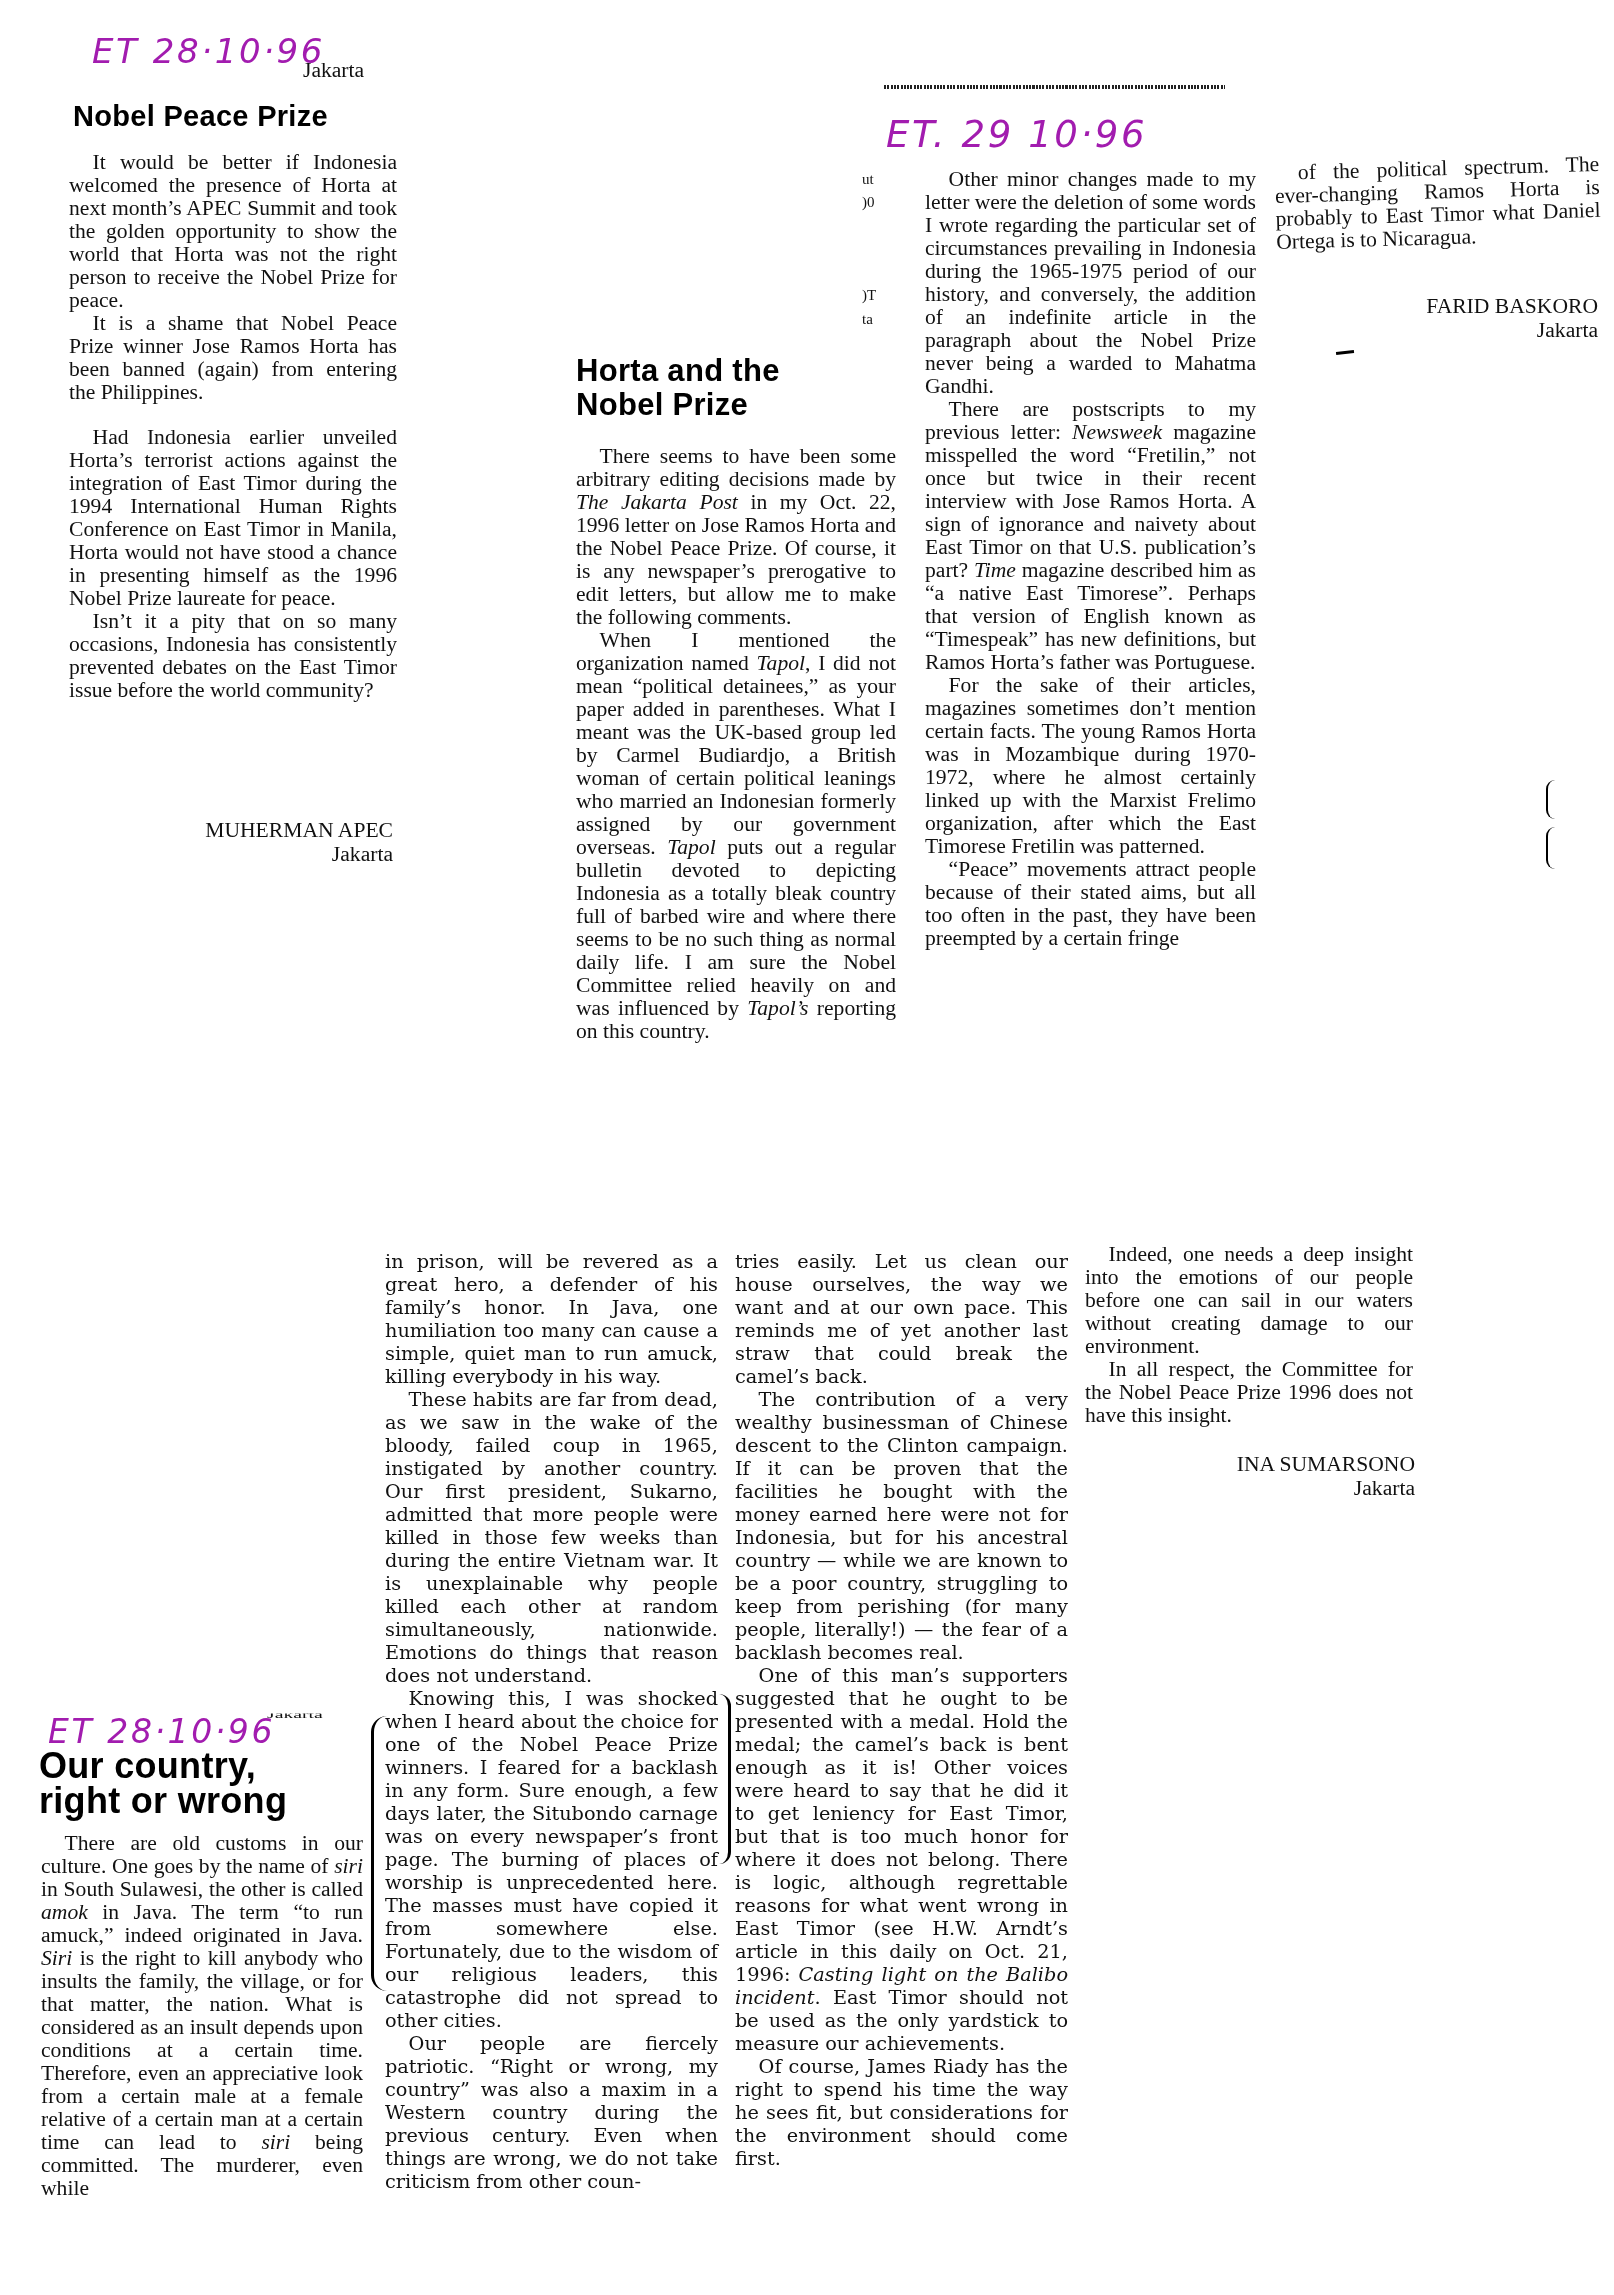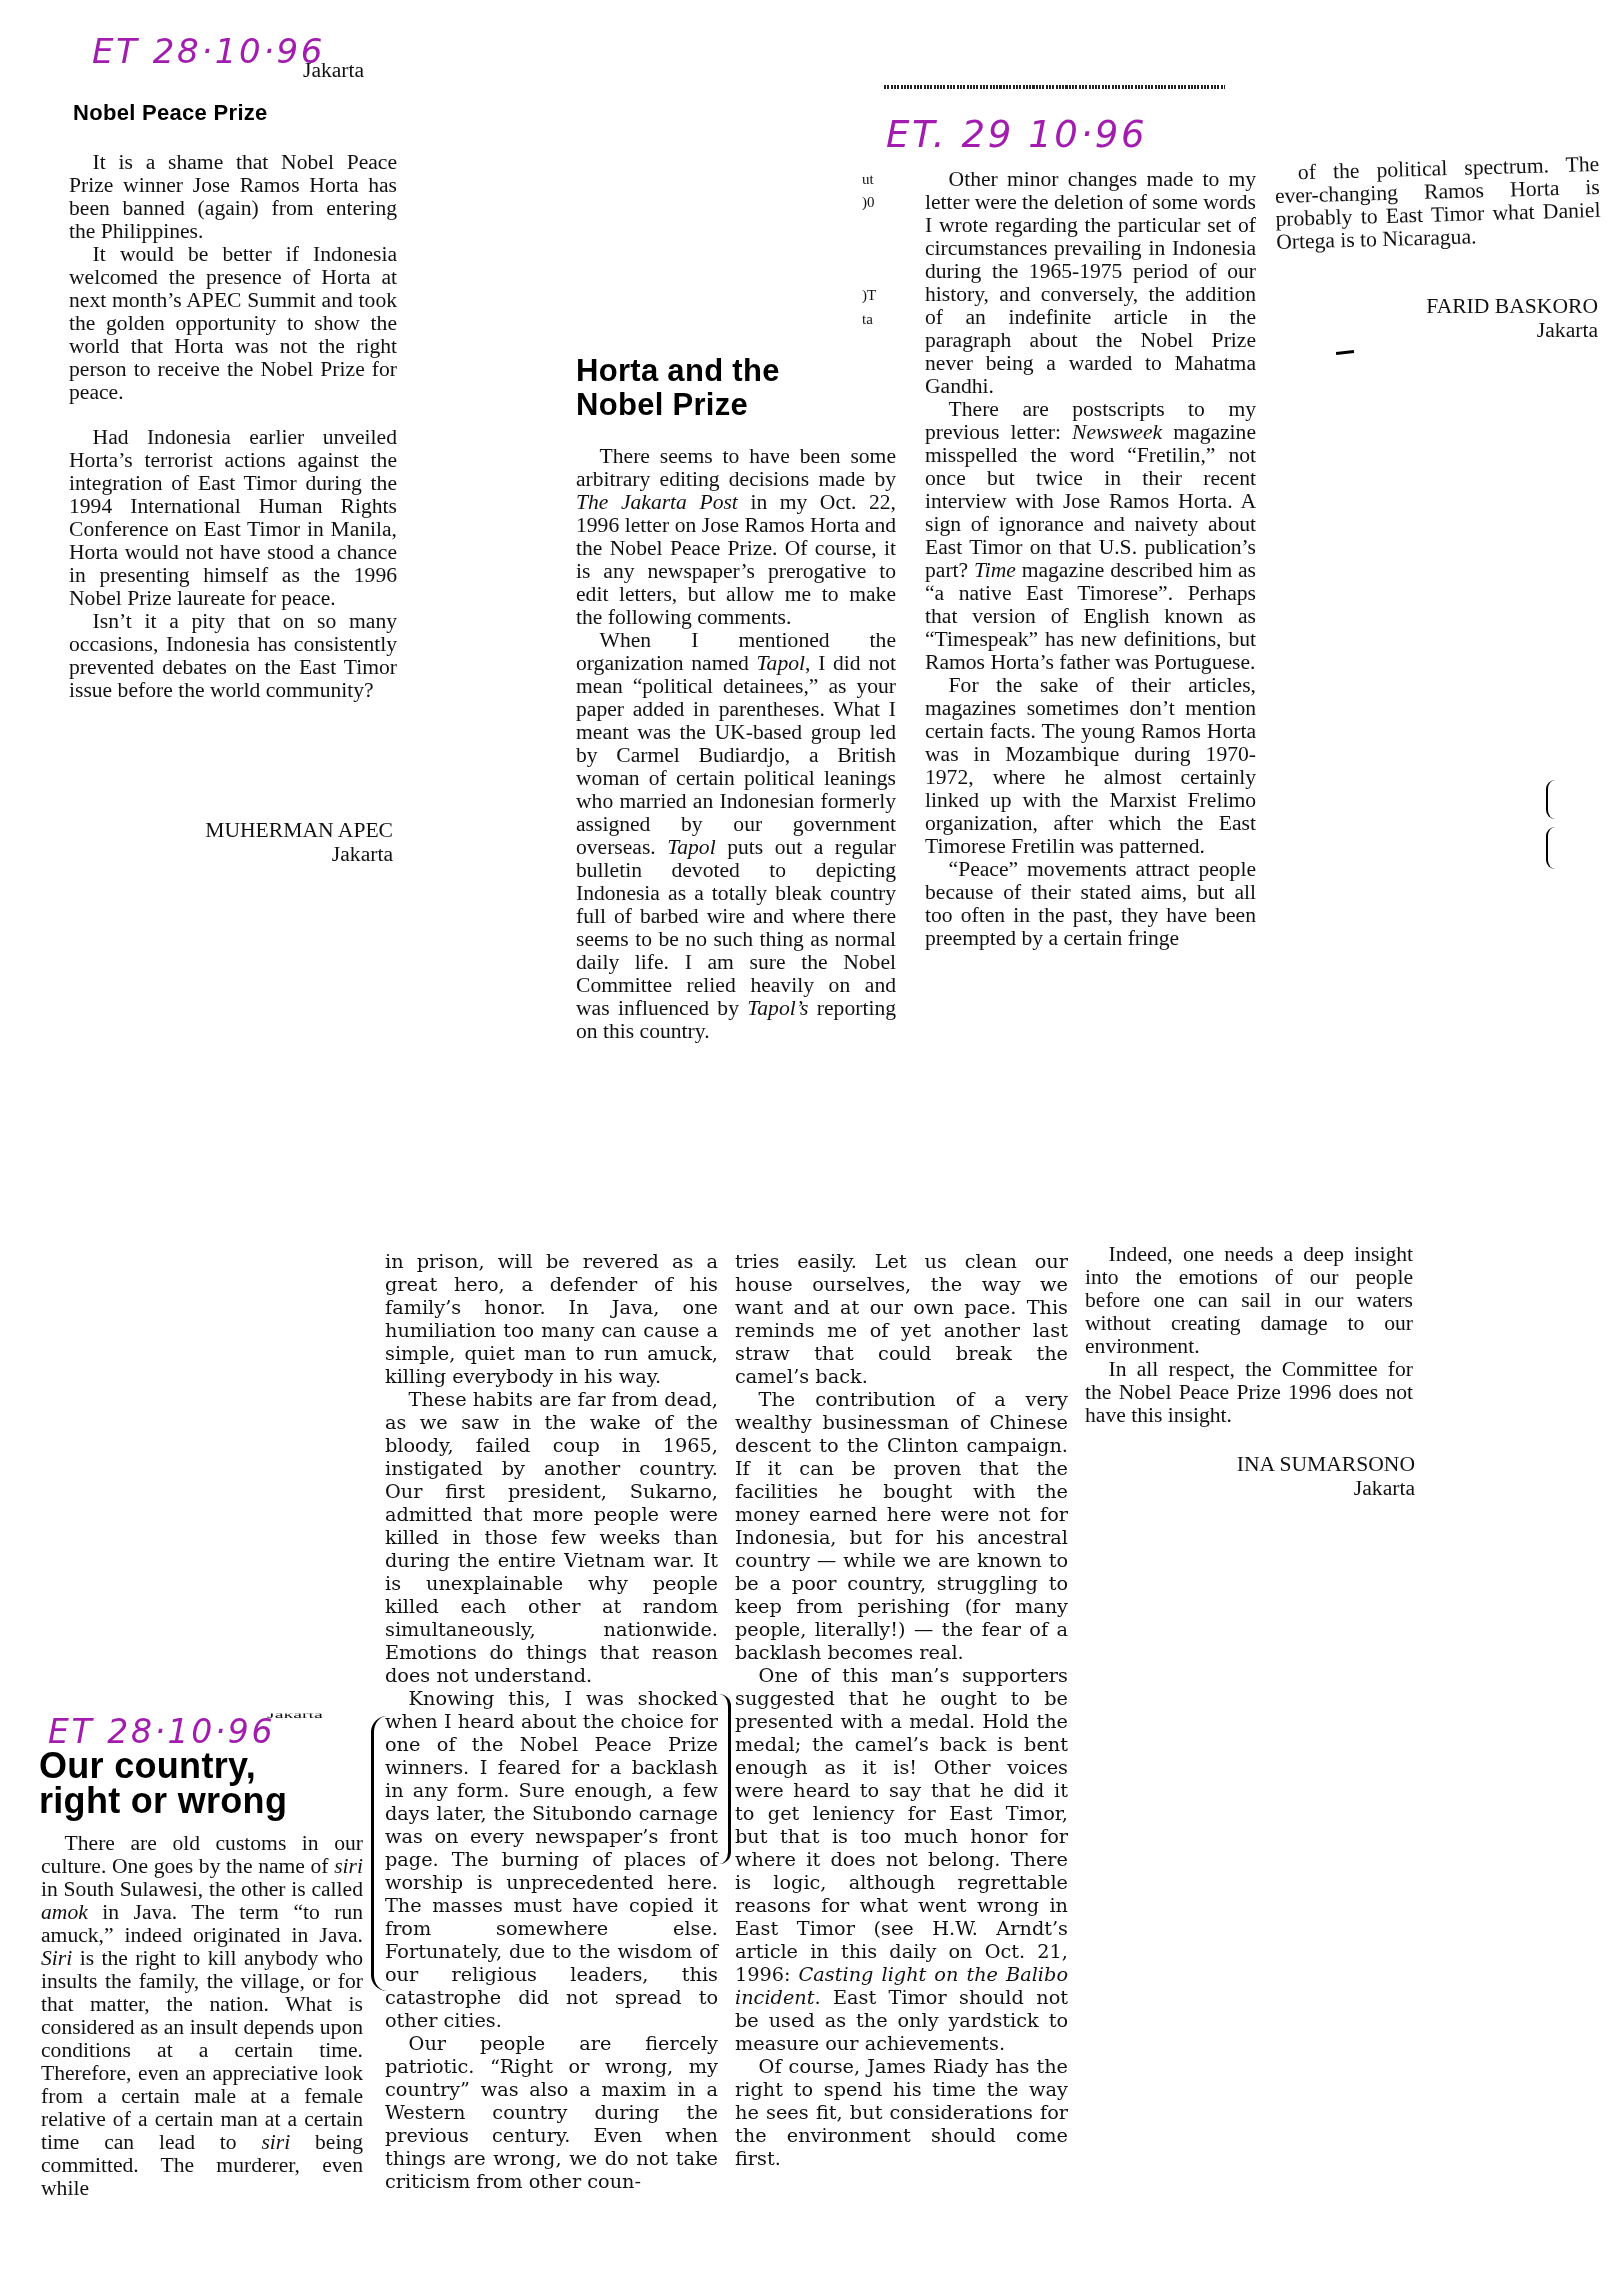--- a/index.html
+++ b/index.html
@@ -15,24 +15,24 @@
   .bracket { position: absolute; border: 2.6px solid #000; border-right: none; border-top: none; border-bottom: none; border-radius: 13px 0 0 13px; }
   .fragment { position: absolute; font-family: "Liberation Serif", serif; font-size: 15px; line-height: 23px; }
   .mark { position: absolute; background: #000; }
 </style>
 </head>
 <body>
 
 <div>
   <div class="hand" style="left:92px; top:31px; font-size:34px;">ET 28·10·96</div>
   <div class="dateline" style="left:303px; top:58px;">Jakarta</div>
-  <div class="headline" style="left:73px; top:100px; font-size:22px;">Nobel Peace Prize</div>
+  <div class="headline" style="left:73px; top:100px; font-size:29px;">Nobel Peace Prize</div>
   <div class="col" style="left:69px; top:151px; width:328px;">
+    <p>It would be better if Indonesia welcomed the presence of Horta at next month’s APEC Summit and took the golden opportunity to show the world that Horta was not the right person to receive the Nobel Prize for peace.</p>
     <p>It is a shame that Nobel Peace Prize winner Jose Ramos Horta has been banned (again) from entering the Philippines.</p>
-    <p>It would be better if Indonesia welcomed the presence of Horta at next month’s APEC Summit and took the golden opportunity to show the world that Horta was not the right person to receive the Nobel Prize for peace.</p>
     <p style="margin-top:22px;">Had Indonesia earlier unveiled Horta’s terrorist actions against the integration of East Timor during the 1994 International Human Rights Conference on East Timor in Manila, Horta would not have stood a chance in presenting himself as the 1996 Nobel Prize laureate for peace.</p>
     <p>Isn’t it a pity that on so many occasions, Indonesia has consistently prevented debates on the East Timor issue before the world community?</p>
   </div>
   <div class="sig" style="left:131px; top:819px; width:262px;">
     <div>MUHERMAN APEC</div>
     <div>Jakarta</div>
   </div>
 </div>
 
 <div>

